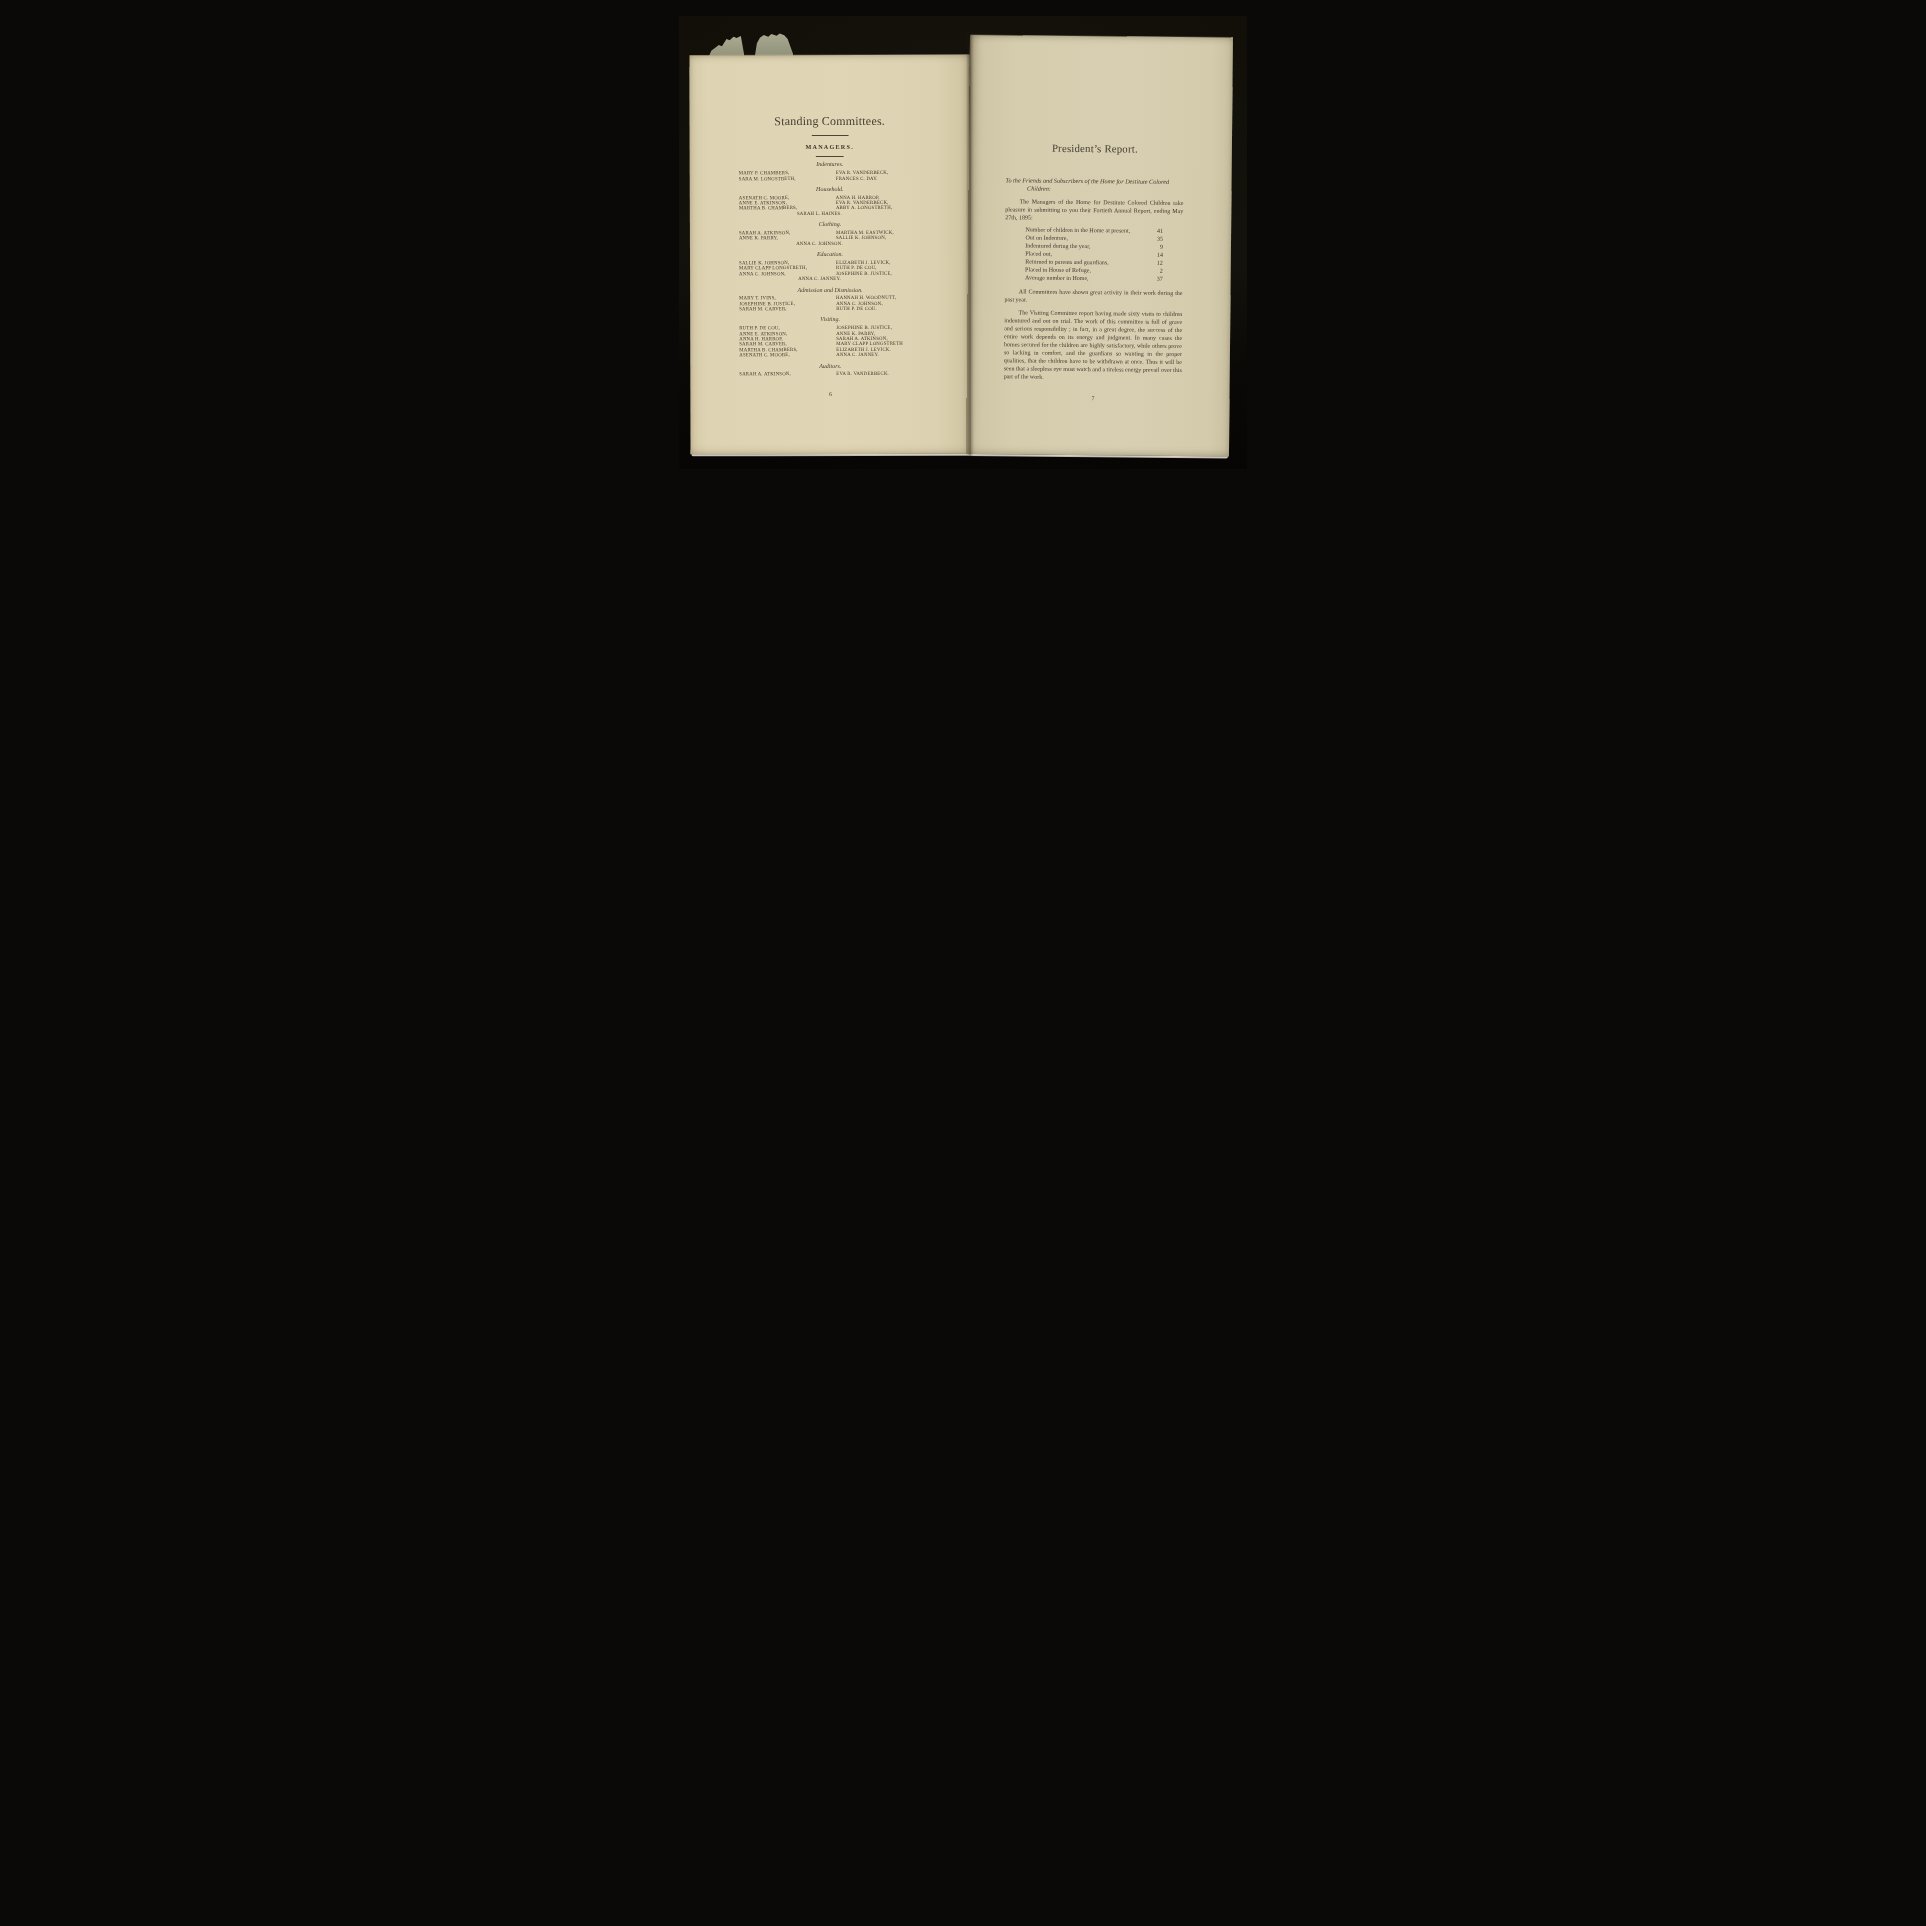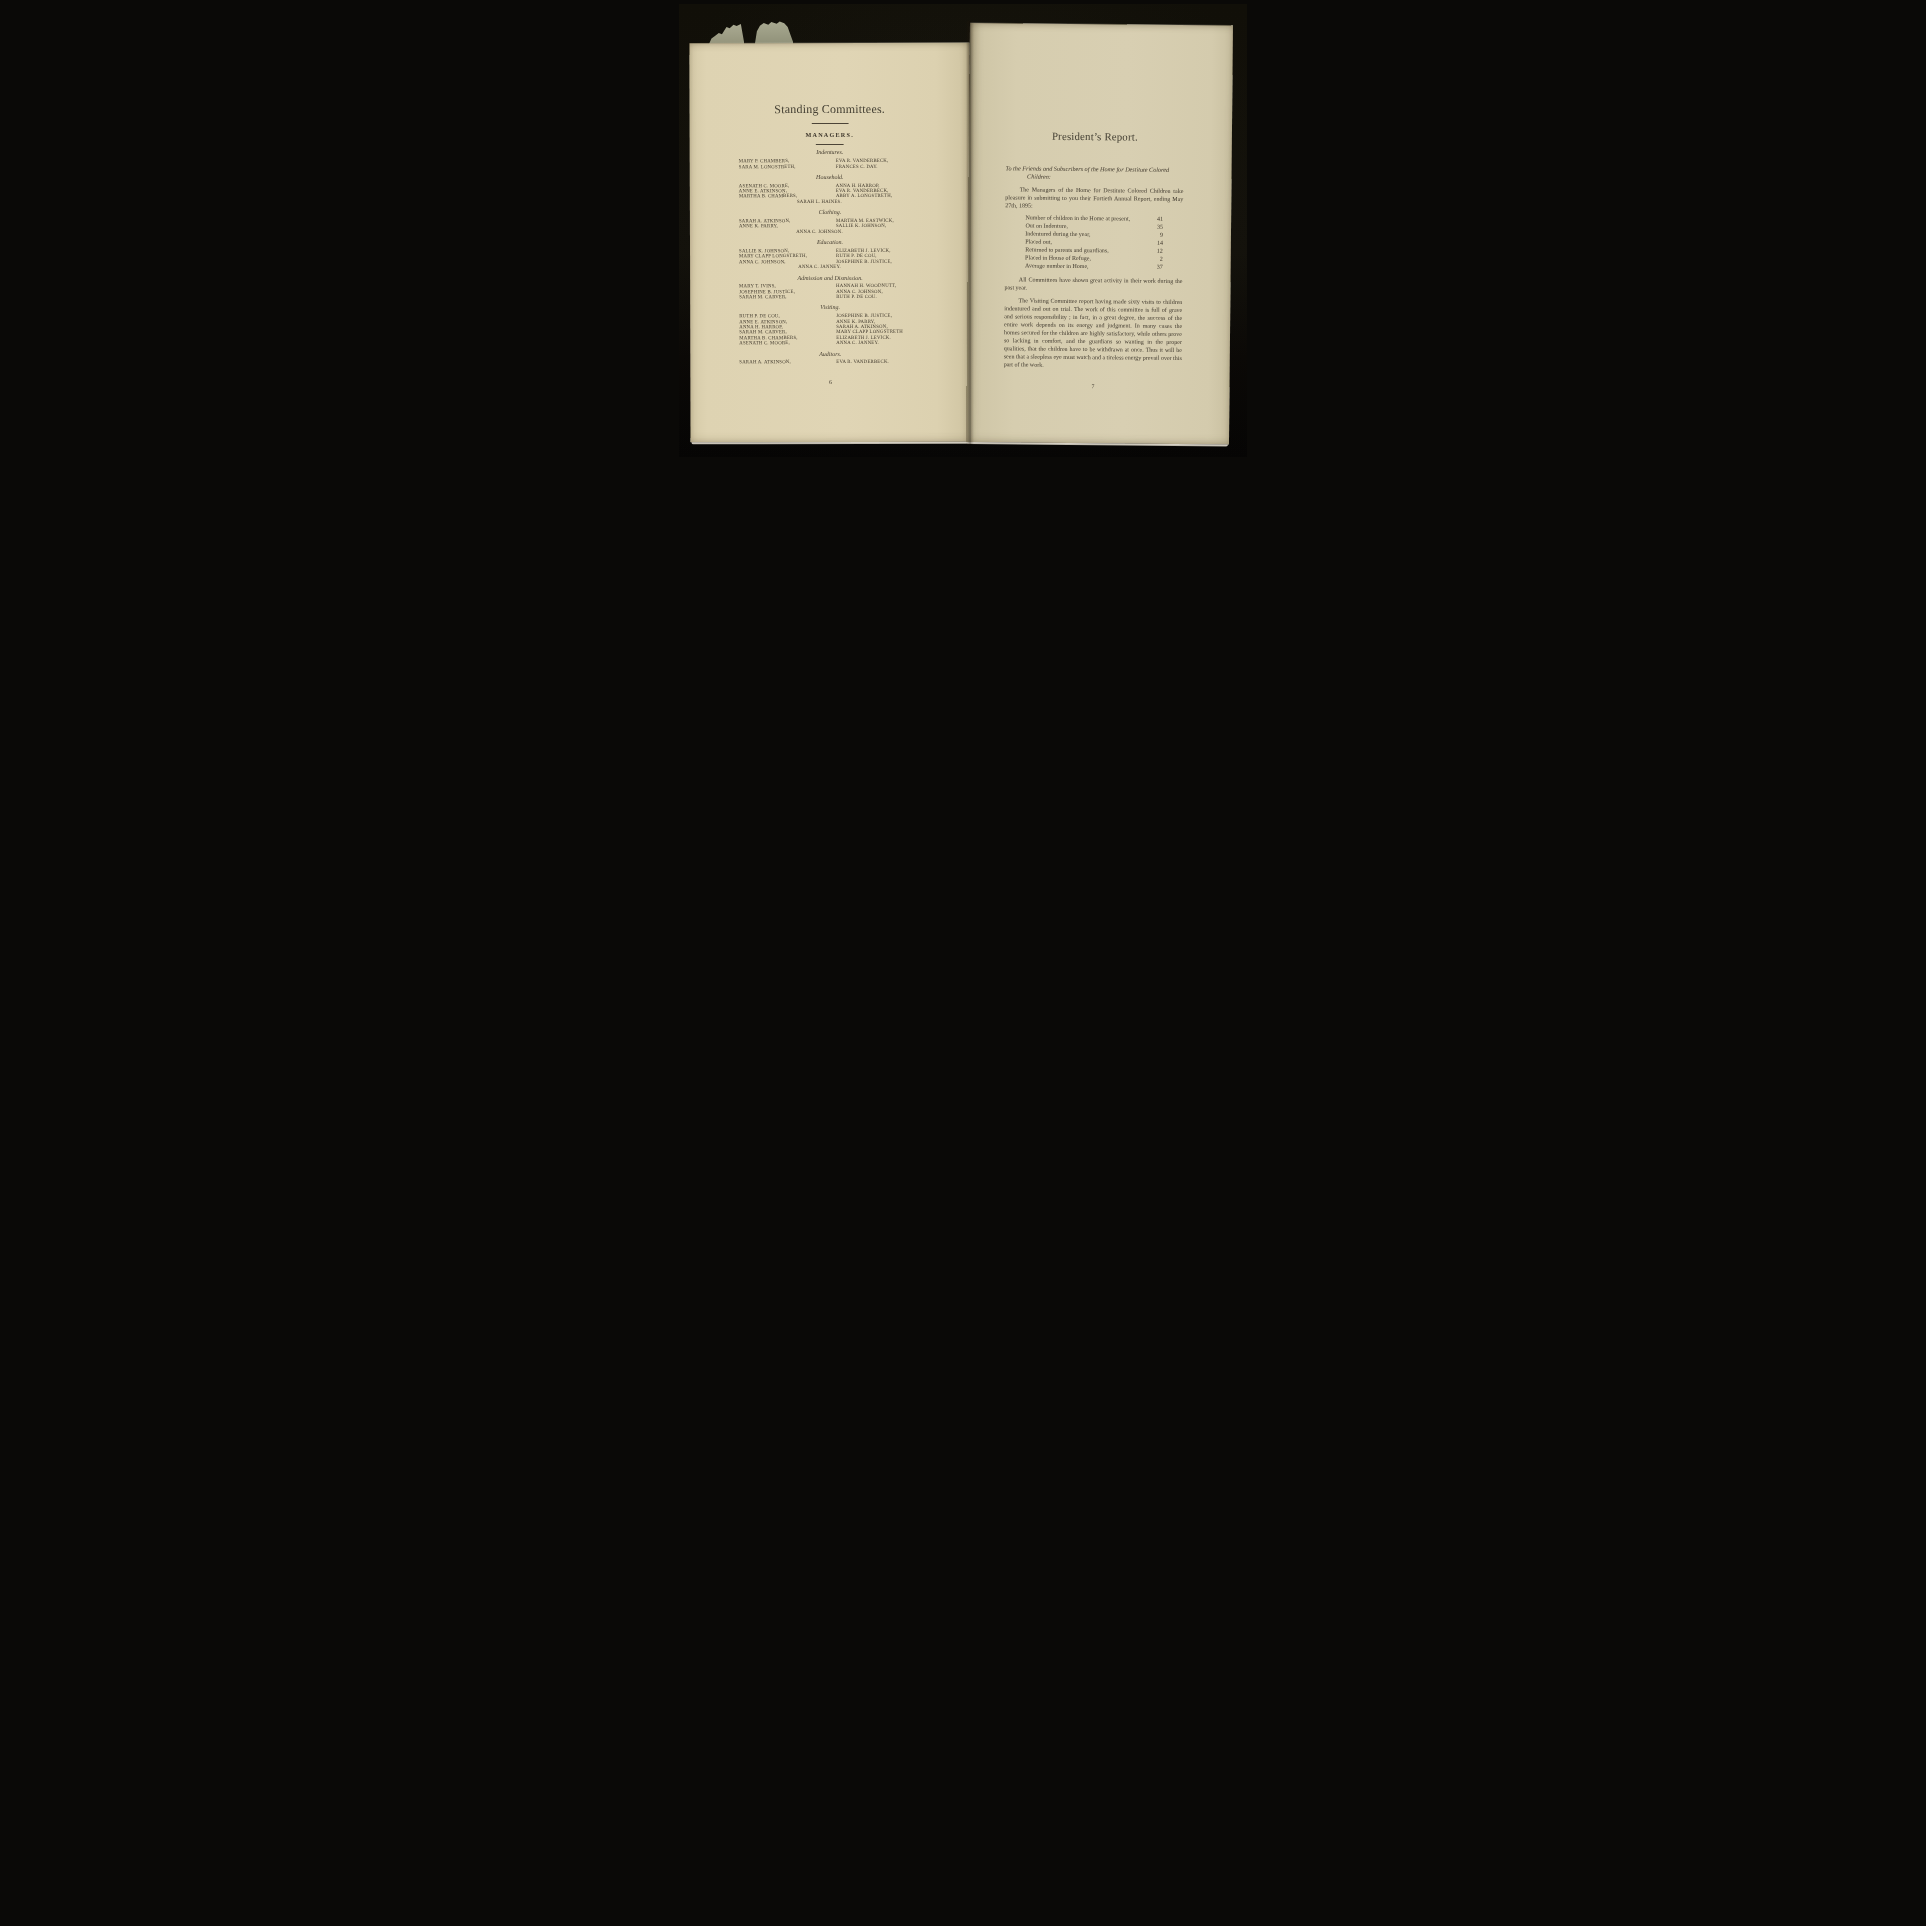--- a/index.html
+++ b/index.html
@@ -1,16 +1,16 @@
 <!DOCTYPE html>
 <html style="font-size:6.2px"><head>
 <meta charset="utf-8">
 <style>
   html,body{margin:0;padding:0;background:#0a0907;}
-  .stage{position:relative;width:568px;height:453px;margin:4px auto;overflow:hidden;
+  .stage{position:relative;width:568px;height:453px;margin:16px auto;overflow:hidden;
          background:linear-gradient(180deg,#131109 0%,#15130c 55%,#0c0a07 78%,#070605 100%);
          font-family:"Liberation Serif","DejaVu Serif",serif;color:#3e372c;}
   .stage::after{content:"";position:absolute;inset:0;pointer-events:none;
          background:radial-gradient(ellipse at 50% 45%, rgba(255,255,255,0.02), rgba(0,0,0,0.12) 85%);}
 
   
   .fragment{position:absolute;z-index:1;}
   .fragment.a{left:30px;top:18.5px;width:35px;height:22.3px;
     background:linear-gradient(180deg,#abab93,#93937a);
     clip-path:polygon(0% 96%,7% 72%,16% 62%,28% 47%,37% 53%,50% 20%,59% 26%,70% 10%,79% 16%,91% 7%,100% 86%,100% 100%,0% 100%);}

